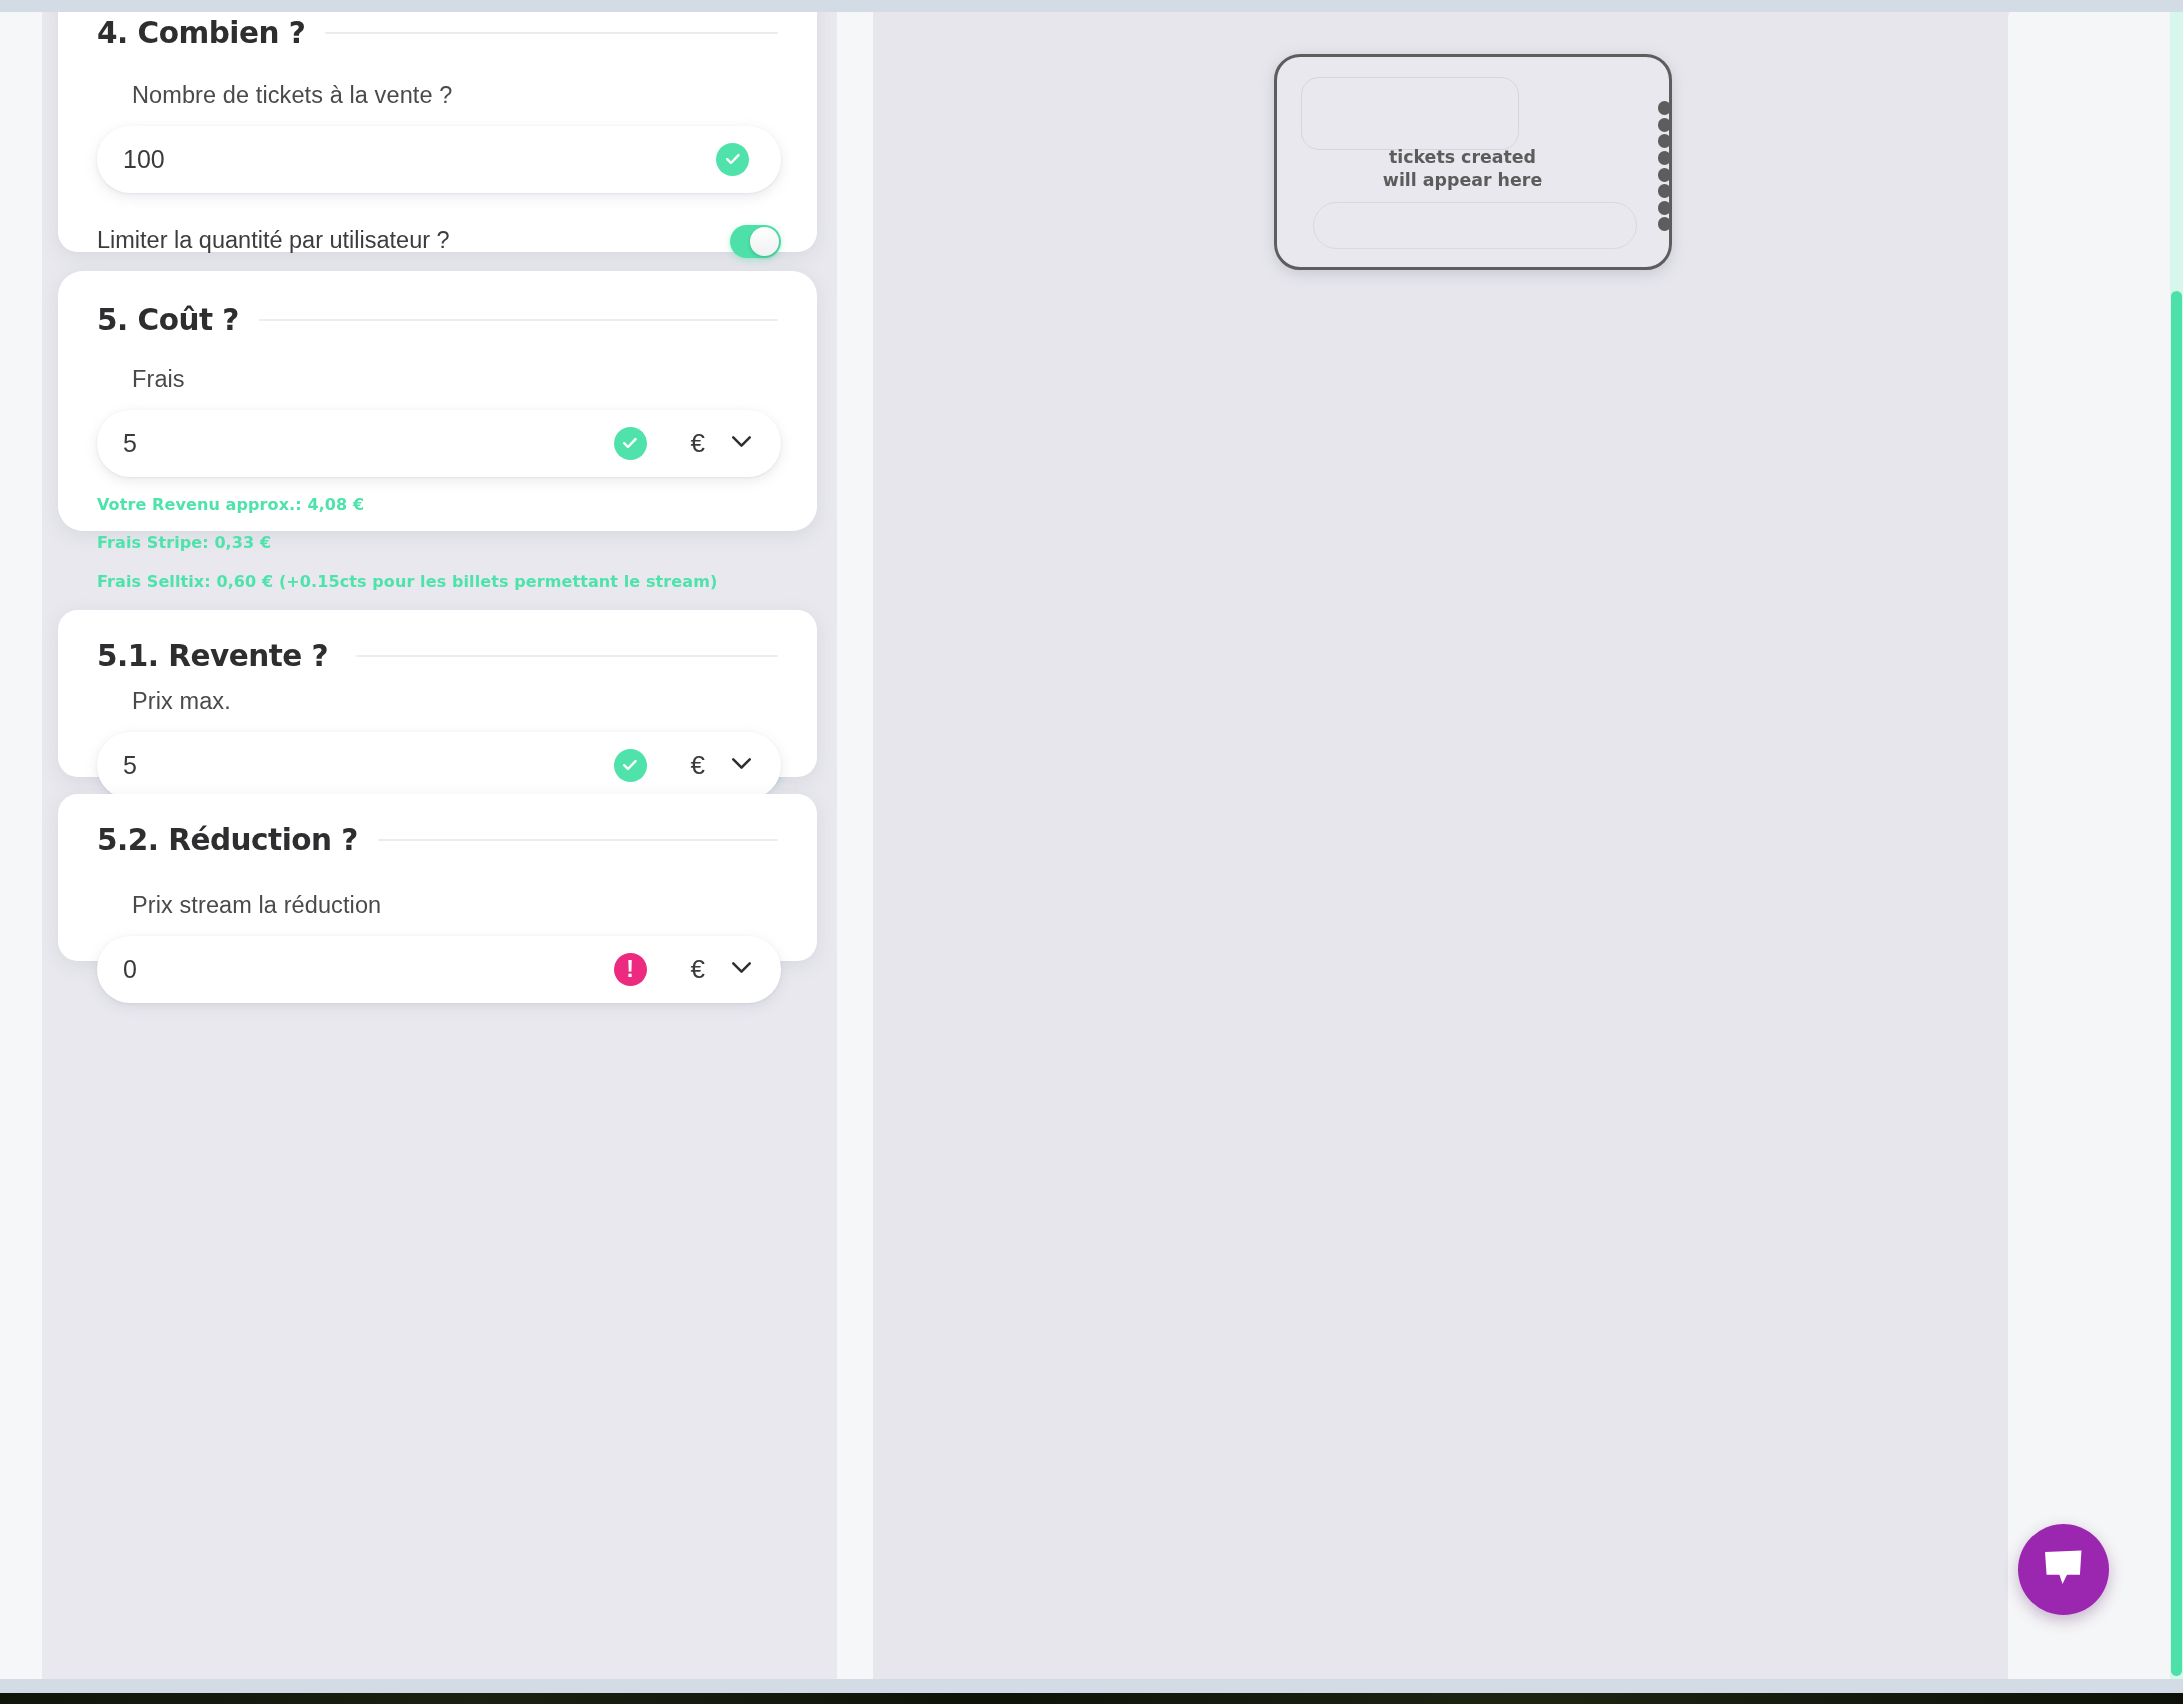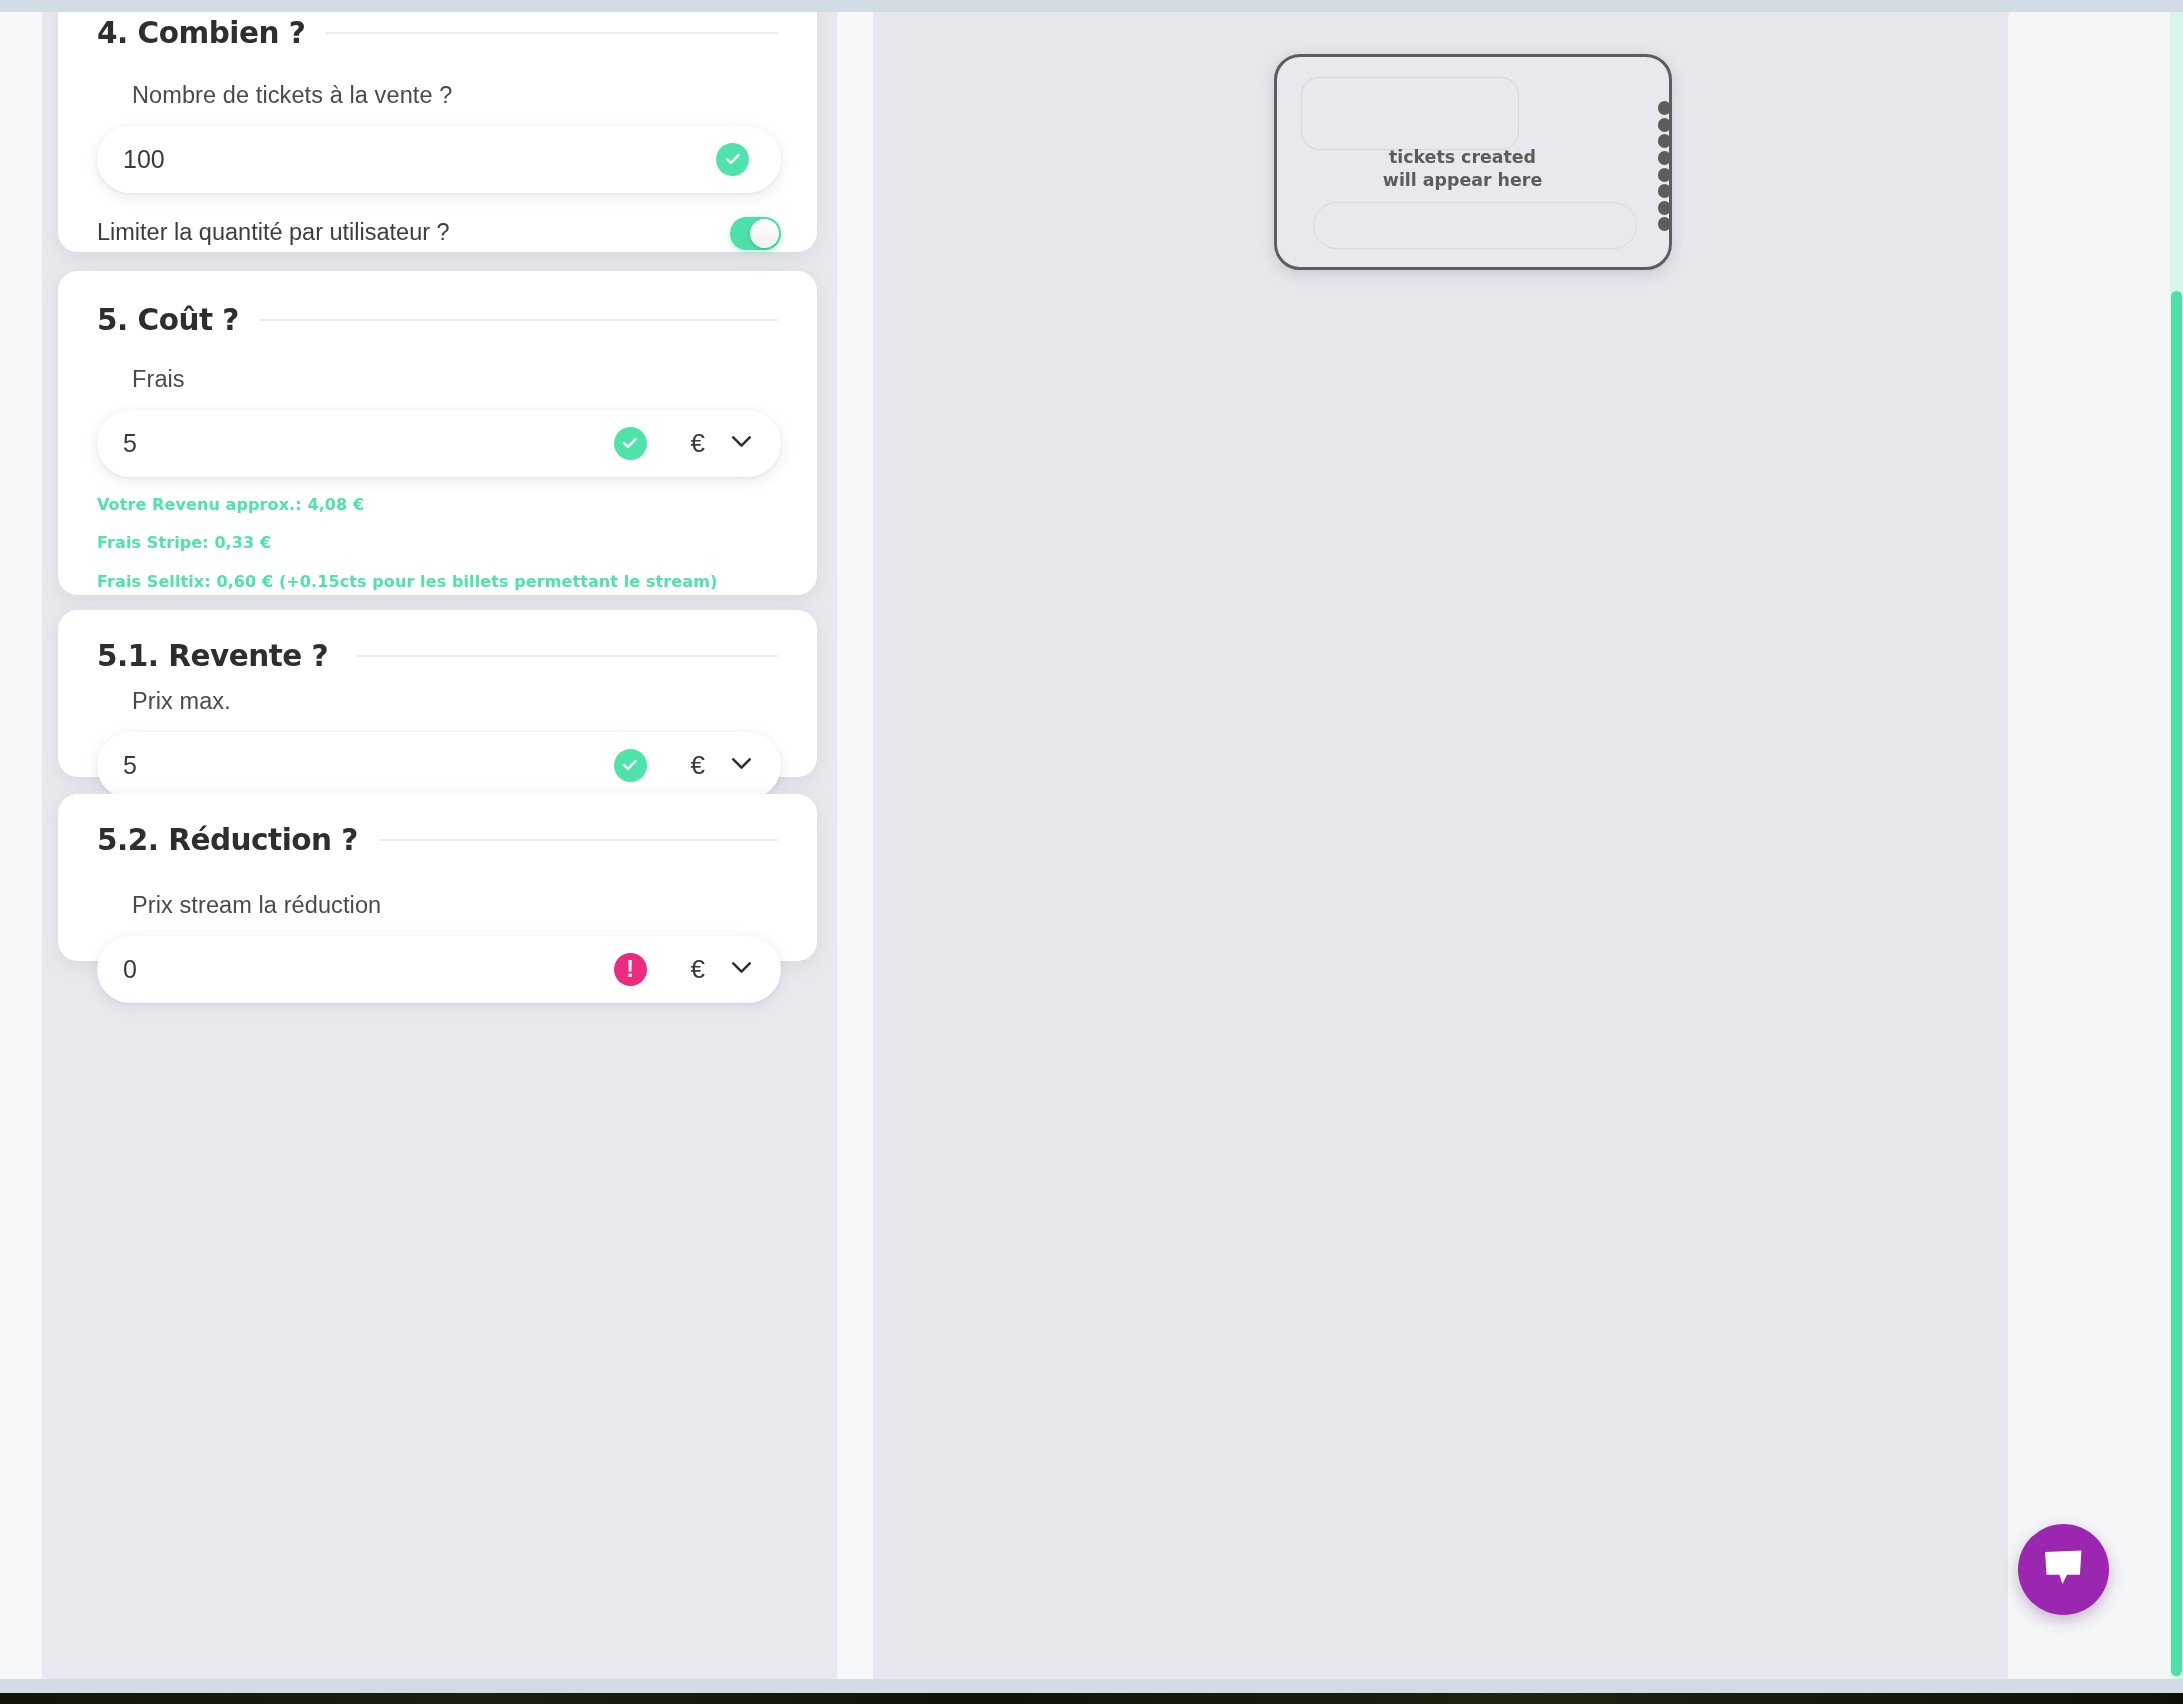--- a/index.html
+++ b/index.html
@@ -292,36 +292,36 @@
           <div class="dot-pad">
             <div class="status-dot ok">
               <svg width="19.7" height="19.7" viewBox="0 0 26 26">
                   <path d="M5.5 13.5 L10.5 18.5 L20.5 8" stroke="#fff" stroke-width="3.2" fill="none" stroke-linecap="round" stroke-linejoin="round"></path>
                 </svg>
             </div>
           </div>
         </div>
       </div>
 
-      <div class="toggle-row" style="margin-top:24px;gap:19px;">
+      <div class="toggle-row" style="margin-top:32px;gap:19px;">
         <div class="toggle-label" style="flex:1;">Limiter la quantité par utilisateur ?</div>
         <div class="toggle">
             <div class="knob"></div>
           </div>
       </div>
 
       <div style="margin-top:26px;">
         <div class="field-label">Nombre max. par utilisateur</div>
         <div class="input-shell">
           <div class="input-value">1</div>
         </div>
       </div>
     </div>
 
-    <div class="card" style="top:259px; height:324px;">
+    <div class="card" style="top:259px; height:260px;border-radius:25px;">
       <div class="card-head" style="padding-top:32px;">
         <div class="card-title">5. Coût ?</div>
         <div class="card-rule"></div>
       </div>
 
       <div style="margin-top:29px;">
         <div class="field-label">Frais</div>
         <div class="input-shell">
           <div class="input-value">5</div>
           <div class="status-dot ok">

